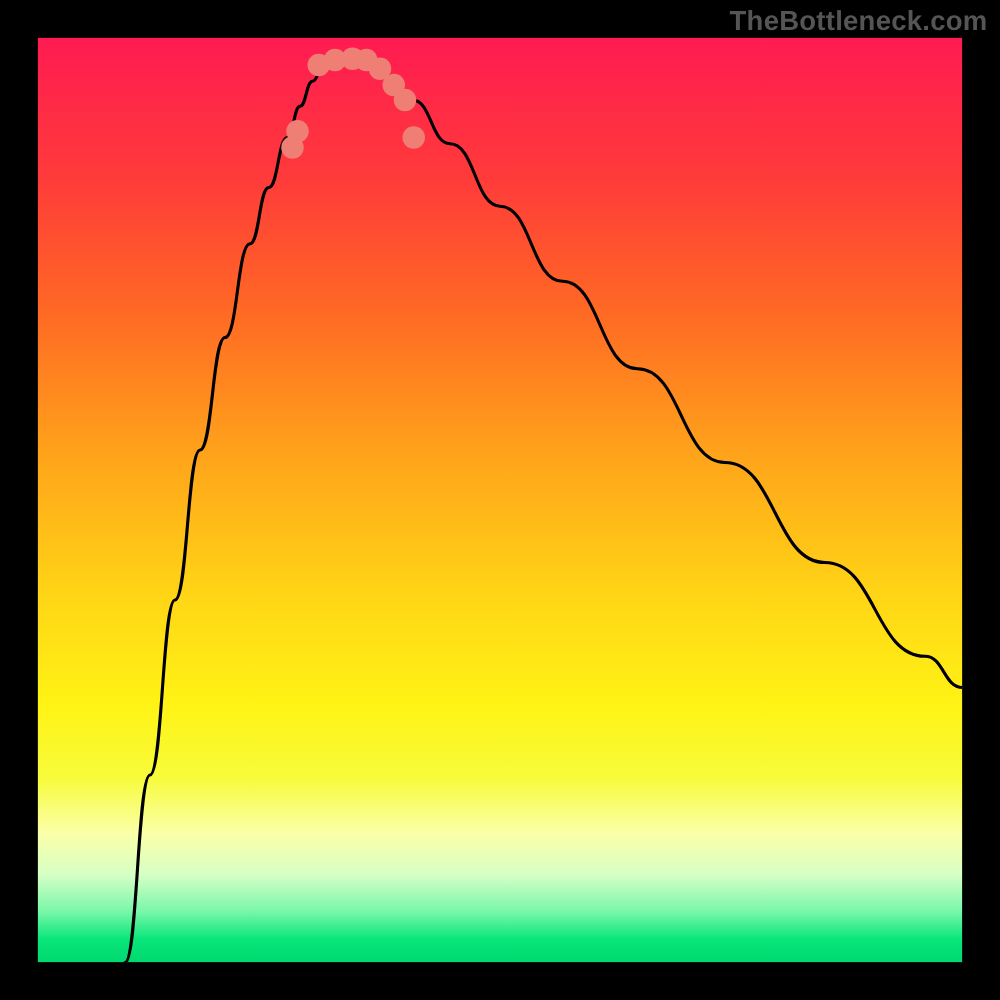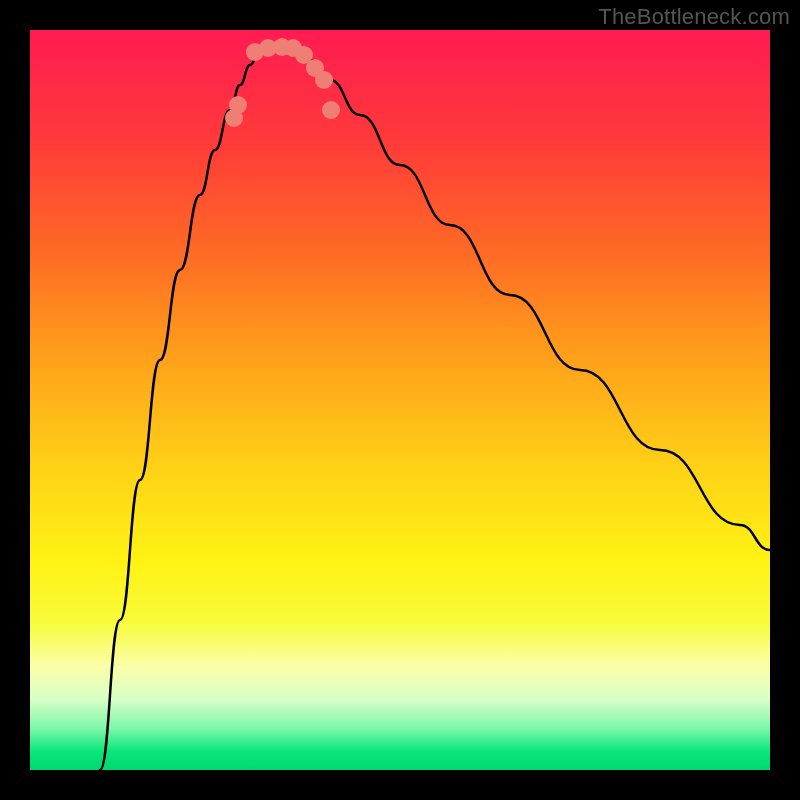--- a/index.html
+++ b/index.html
@@ -40,21 +40,21 @@
     top: 0;
     width: 740px;
     height: 740px;
   }
   .attribution {
     position: absolute;
     top: 4px;
     right: 10px;
     color: #555;
     font-size: 22px;
-    font-weight: 400;
+    font-weight: 700;
     letter-spacing: 0.2px;
   }
 </style>
 </head>
 <body>
 
 <div class="frame">
 
   <div class="attribution">TheBottleneck.com</div>
 

